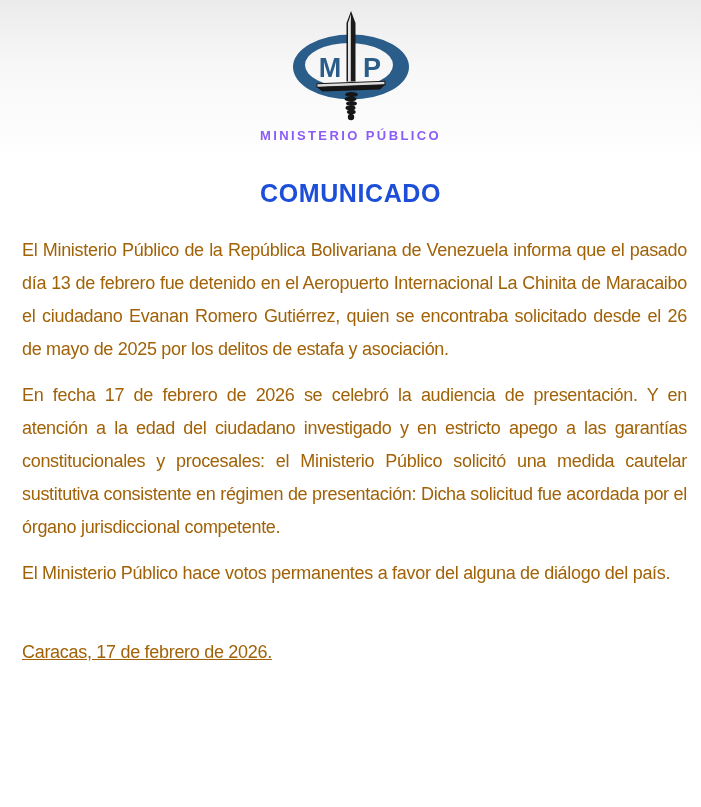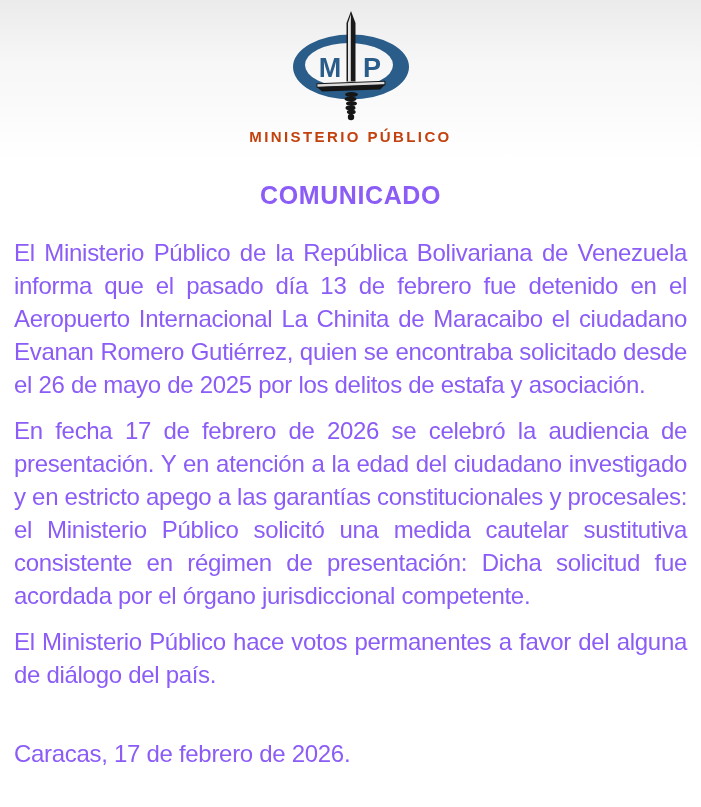--- a/index.html
+++ b/index.html
@@ -22,49 +22,50 @@
   .masthead {
     padding-top: 10px;
     text-align: center;
   }
   .logo-graphic {
     display: block;
     margin: 0 auto;
   }
   .logo-caption {
     margin-top: 6px;
-    font-size: 15px;
+    font-size: 13px;
     font-weight: bold;
     letter-spacing: 2.4px;
-    color: #c2410c;
+    color: #8b5cf6;
     text-align: center;
   }
   .doc-title {
     margin: 36px 0 0 0;
     text-align: center;
     font-size: 25px;
     font-weight: bold;
     letter-spacing: 0.6px;
-    color: #8b5cf6;
+    color: #1d4ed8;
   }
   .doc-body {
     padding: 26px 14px 0 14px;
   }
   .doc-body p {
-    margin: 0 0 13px 0;
-    font-size: 24px;
+    margin: 0 0 13px 8px;
+    font-size: 18px;
     line-height: 33px;
     letter-spacing: -0.3px;
-    color: #8b5cf6;
+    color: #a16207;
     text-align: justify;
     text-align-last: left;
   }
   .dateline {
     margin-top: 46px !important;
     text-align: center;
+    text-decoration: underline;
   }
 </style>
 </head>
 <body>
 
 <div class="page">
 
   <div class="masthead">
     <svg class="logo-graphic" width="150" height="112" viewBox="0 0 150 112" xmlns="http://www.w3.org/2000/svg">
 

